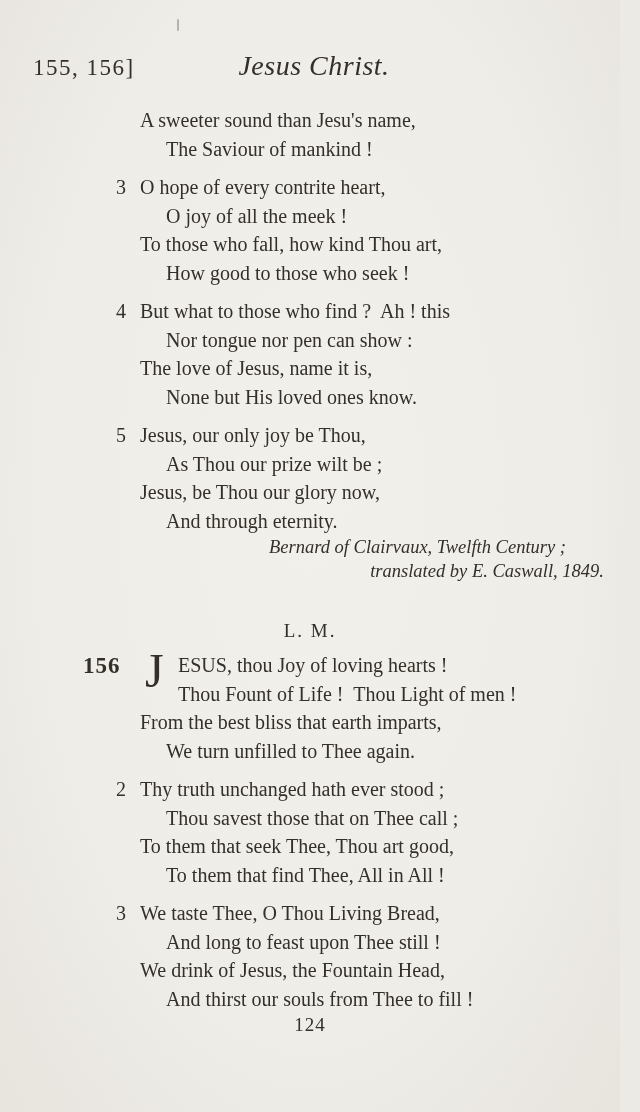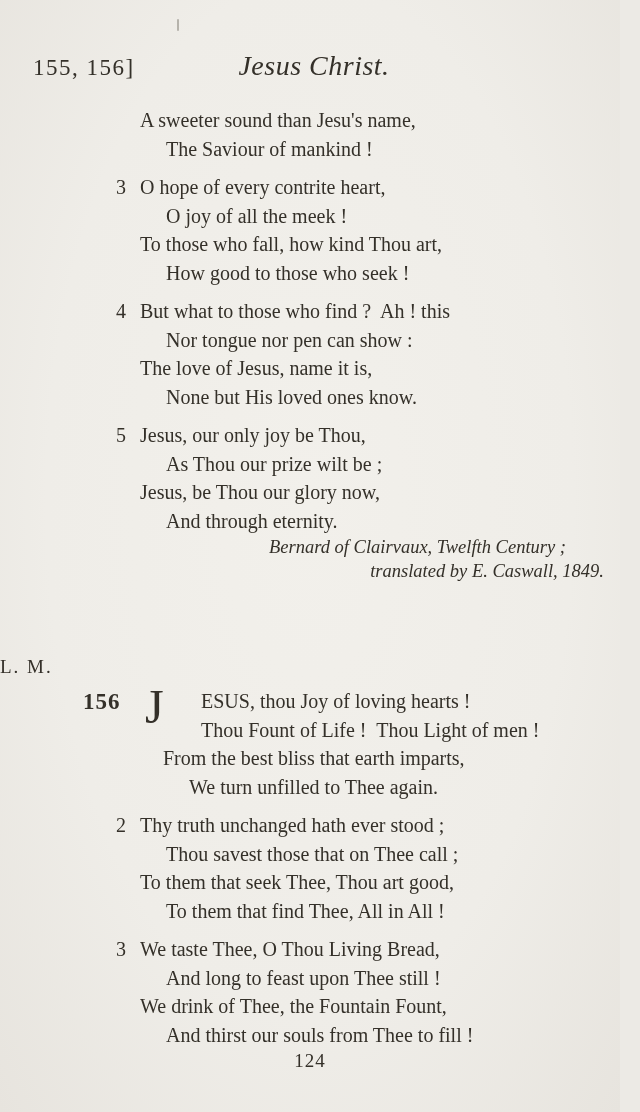--- a/index.html
+++ b/index.html
@@ -43,24 +43,24 @@
   }
   .line.ind { padding-left: 166px; }
   .line.dc  { padding-left: 178px; }
   .attr {
     text-align: right; font-style: italic;
     font-size: 18.5px; line-height: 24px; margin-top: 0;
   }
   .attr .a1 { padding-right: 54px; }
   .attr .a2 { padding-right: 16px; }
   .meter {
-    font-size: 19px;
-    letter-spacing: 2px; margin-top: 72px; line-height: 24px;
+    text-align: center; font-size: 19px;
+    letter-spacing: 2px; margin-top: 36px; line-height: 24px;
   }
-  .opening { margin-top: 2px; padding-left: 23px; }
+  .opening { margin-top: 2px; }
   .hymn-number {
     position: absolute; left: 83px; top: 2px;
     font-size: 23px; font-weight: 700; letter-spacing: 1px;
   }
   .drop-cap {
     position: absolute; left: 145px; top: -4px;
     font-size: 48px; line-height: 1;
   }
   .page-number {
     text-align: center; font-size: 19px;
@@ -135,21 +135,21 @@
       <div class="line">Thy truth unchanged hath ever stood ;</div>
       <div class="line ind">Thou savest those that on Thee call ;</div>
       <div class="line">To them that seek Thee, Thou art good,</div>
       <div class="line ind">To them that find Thee, All in All !</div>
     </div>
 
     <div class="verse">
       <span class="verse-num">3</span>
       <div class="line">We taste Thee, O Thou Living Bread,</div>
       <div class="line ind">And long to feast upon Thee still !</div>
-      <div class="line">We drink of Thee, the Fountain Fount,</div>
+      <div class="line">We drink of Jesus, the Fountain Head,</div>
       <div class="line ind">And thirst our souls from Thee to fill !</div>
     </div>
 
   </div>
 
   <div class="page-number">124</div>
 
 </div>
 
 </body></html>

